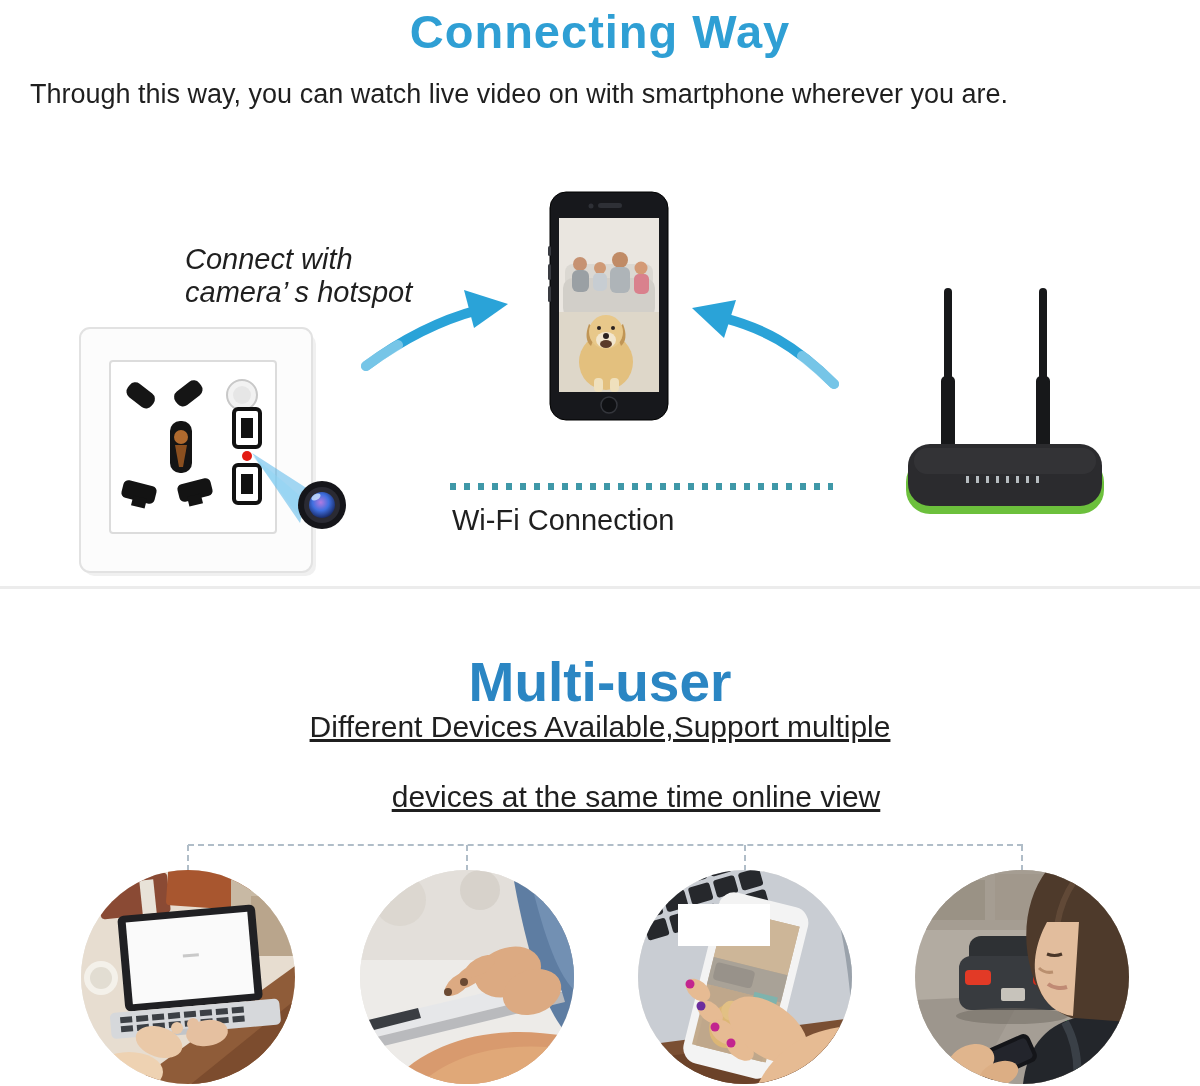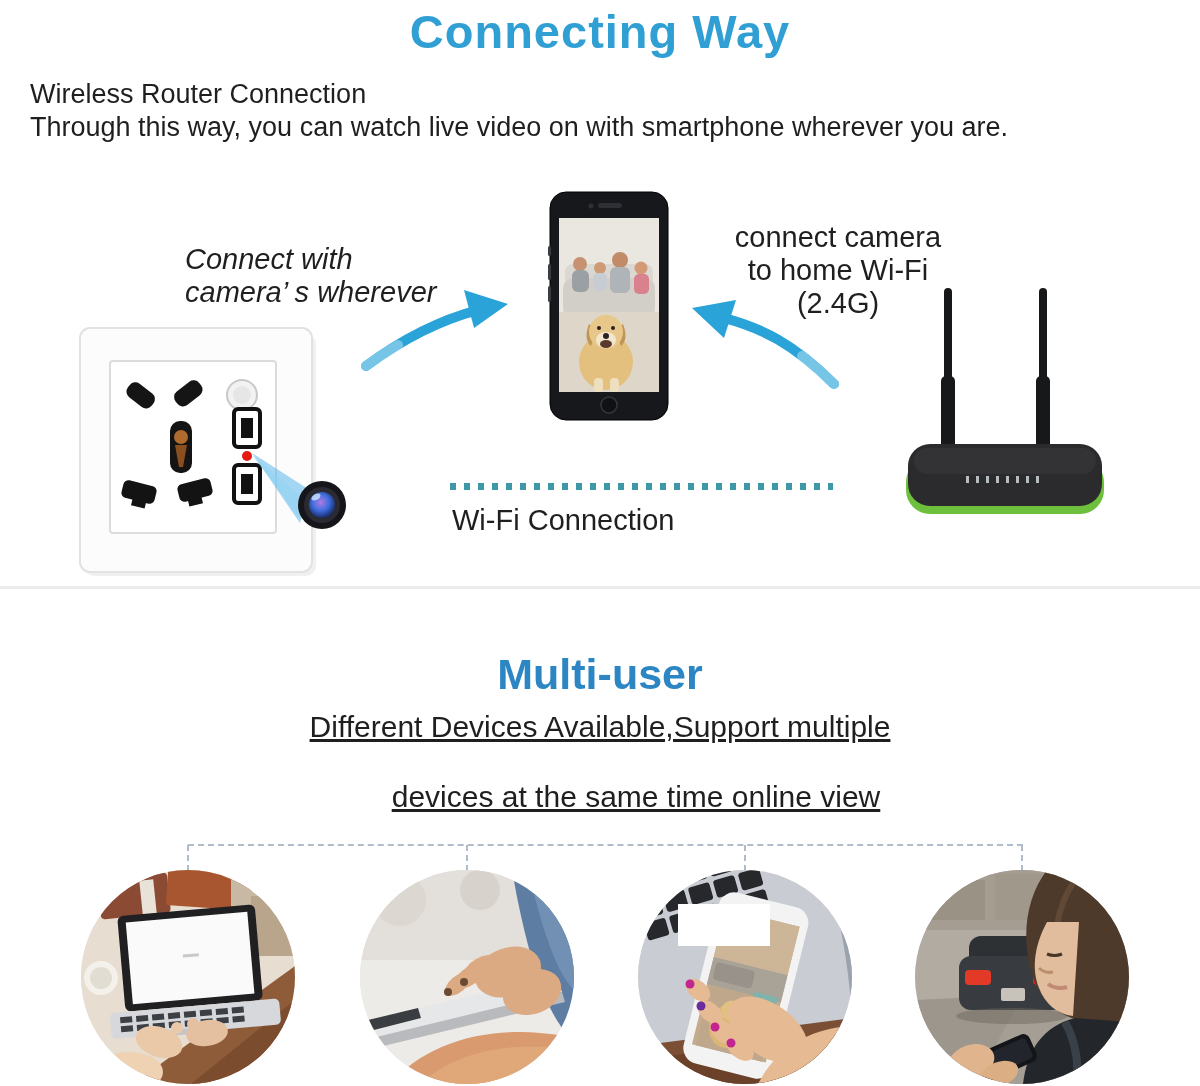--- a/index.html
+++ b/index.html
@@ -15,55 +15,49 @@
   .intro{top:78px;left:30px;font-size:27px;line-height:33px;}
   .label{font-size:29px;line-height:33px;}
   .hotspot-label{top:243px;left:185px;text-align:left;font-style:italic;}
   .router-label{top:221px;left:722px;width:232px;text-align:center;}
   .wifi-dots{
     top:483px;left:450px;width:383px;height:7px;
     background:repeating-linear-gradient(to right,#3f98a8 0 6px,transparent 6px 14px);
   }
   .wifi-caption{top:504px;left:452px;width:400px;text-align:left;font-size:29px;}
   .divider{top:586px;left:0;width:1200px;height:3px;background:#ececec;}
-  .mu-title{top:650px;left:0;width:1200px;text-align:center;font-size:43px;font-weight:bold;color:#2b86c3;}
+  .mu-title{top:650px;left:0;width:1200px;text-align:center;font-size:55px;font-weight:bold;color:#2b86c3;}
   .mu-sub{left:0;width:1200px;text-align:center;font-size:30px;line-height:38px;text-decoration:underline;}
   .mu-sub1{top:708px;}
   .mu-sub2{top:778px;padding-left:36px;}
   .bracket-h{top:844px;left:188px;width:835px;height:0;border-top:2px dashed #b0bdc8;}
   .bracket-v{top:845px;width:0;height:26px;border-left:2px dashed #b0bdc8;}
   .bv1{left:187px;} .bv2{left:466px;} .bv3{left:744px;} .bv4{left:1021px;}
   .photo-circle{
     top:870px;width:214px;height:214px;border-radius:50%;overflow:hidden;background:#e9e6e2;
   }
   .pc1{left:81px;} .pc2{left:360px;} .pc3{left:638px;} .pc4{left:915px;}
   .photo-circle svg{display:block;width:214px;height:214px;}
 </style>
 </head>
 <body>
 
 <div id="stage">
 
   <div class="abs page-title">Connecting Way</div>
 
   <div class="abs intro">
-    <div>Wireless Router Connection</div>
     <div>Through this way, you can watch live video on with smartphone wherever you are.</div>
   </div>
 
   <div class="abs label hotspot-label">
     <div>Connect with</div>
-    <div>camera’ s wherever</div>
-  </div>
-
-  <div class="abs label router-label">
-    <div>connect camera</div>
-    <div>to home Wi-Fi</div>
-    <div>(2.4G)</div>
-  </div>
+    <div>camera’ s hotspot</div>
+  </div>
+
 
   <svg class="abs" style="left:70px;top:325px;" width="290" height="255" viewBox="0 0 290 255">
     <rect x="14" y="9" width="232" height="242" rx="10" fill="#000000" opacity="0.06"></rect>
     <rect x="10" y="3" width="232" height="244" rx="10" fill="#fcfcfc" stroke="#e2e2e2" stroke-width="2"></rect>
     <rect x="40" y="36" width="166" height="172" rx="3" fill="#ffffff" stroke="#dcdcdc" stroke-width="2"></rect>
     <g fill="#151515">
       <rect x="56" y="62" width="30" height="17" rx="7" transform="rotate(38 71 70)"></rect>
       <rect x="103" y="60" width="30" height="17" rx="7" transform="rotate(-38 118 68)"></rect>
     </g>
     <g>

